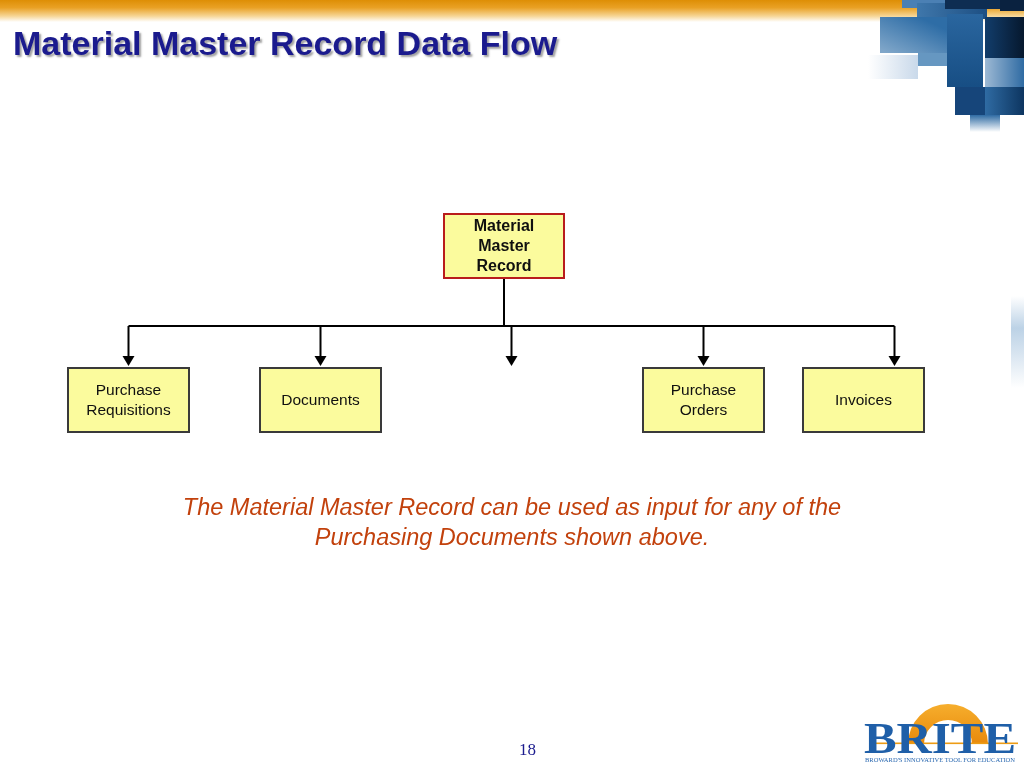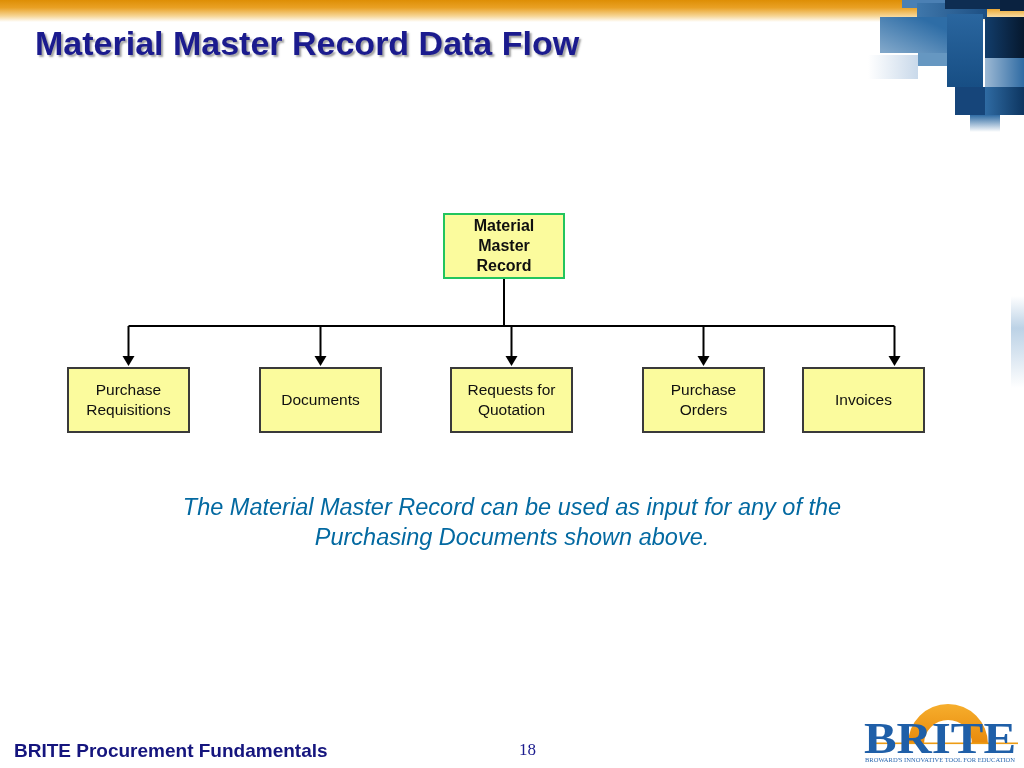--- a/index.html
+++ b/index.html
@@ -11,21 +11,20 @@
   .top-bar{
     position:absolute;left:0;top:0;width:1024px;height:22px;
     background:linear-gradient(180deg,#DE8E05 0%,#E9A125 35%,#F6D492 72%,#ffffff 100%);
   }
   
   .title{
     position:absolute;left:13px;top:24px;
     font-size:34px;font-weight:bold;color:#1B1B8E;
     text-shadow:2px 2px 2px rgba(110,110,110,.65);
     white-space:nowrap;
-    margin-left:22px;
   }
   
   .mz{position:absolute;}
   .m1 {left:902px;top:0;width:43px;height:8px;background:#4B80B4;}
   .m2 {left:917px;top:3px;width:70px;height:16px;background:linear-gradient(90deg,#3F77AB,#1D4F83);}
   .m3 {left:945px;top:0;width:79px;height:9px;background:#0E2D52;}
   .m4 {left:1000px;top:0;width:24px;height:11px;background:#0A2240;}
   .m5 {left:880px;top:17px;width:68px;height:36px;background:linear-gradient(205deg,#2E6DA6 20%,#7FA6C9 95%);}
   .m6 {left:947px;top:14px;width:36px;height:73px;background:linear-gradient(180deg,#2A669F,#174E84);}
   .m7 {left:985px;top:17px;width:39px;height:41px;background:linear-gradient(90deg,#123D6B,#06182E);}
@@ -38,31 +37,31 @@
   .edge-streak{
     position:absolute;right:0;top:296px;width:13px;height:92px;
     background:linear-gradient(180deg,rgba(190,214,234,0) 0%,#BCD2E6 35%,#D7E4F0 62%,rgba(215,228,240,0) 100%);
   }
   
   .fc-box{
     position:absolute;display:flex;align-items:center;justify-content:center;
     text-align:center;white-space:pre-line;background:#FBFB9D;color:#101010;
     box-sizing:border-box;
   }
-  .root{left:443px;top:213px;width:122px;height:66px;border:2px solid #22c55e;
+  .root{left:443px;top:213px;width:122px;height:66px;border:2px solid #b91c1c;
         font-weight:bold;font-size:16px;line-height:20px;}
   .child{top:367px;width:123px;height:66px;border:2px solid #3A3A3A;
          font-size:15.5px;line-height:20px;}
   .c1{left:67px}.c2{left:259px}.c3{left:450px}.c4{left:642px}.c5{left:802px}
   
   .connectors{position:absolute;left:0;top:0;width:1024px;height:768px;pointer-events:none;}
   
   .note{
     position:absolute;left:0;top:492px;width:1024px;text-align:center;
-    font-style:italic;font-size:23.5px;line-height:30px;color:#0369a1;white-space:pre-line;
+    font-style:italic;font-size:23.5px;line-height:30px;color:#c2410c;white-space:pre-line;
   }
   
   .footer-title{position:absolute;left:14px;top:740px;font-size:19px;font-weight:bold;color:#15157E;white-space:nowrap;}
   .page-number{position:absolute;left:519px;top:740px;font-size:17px;color:#1B1B8E;font-family:Liberation Serif, serif;}
   .logo{position:absolute;left:858px;top:699px;width:164px;height:67px;}
 </style>
 </head>
 <body>
 
 <div class="slide">
@@ -102,30 +101,27 @@
     <polygon points="697.5,356 709.5,356 703.5,366" fill="#000"></polygon>
     <polygon points="888.5,356 900.5,356 894.5,366" fill="#000"></polygon>
   </svg>
 
   <div class="fc-box root">Material
 Master
 Record</div>
   <div class="fc-box child c1">Purchase
 Requisitions</div>
   <div class="fc-box child c2">Documents</div>
-  <div class="fc-box child c3">Requests for
-Quotation</div>
   <div class="fc-box child c4">Purchase
 Orders</div>
   <div class="fc-box child c5">Invoices</div>
 
   <div class="note">The Material Master Record can be used as input for any of the
 Purchasing Documents shown above.</div>
 
-  <div class="footer-title">BRITE Procurement Fundamentals</div>
   <div class="page-number">18</div>
 
   <svg class="logo" viewBox="0 0 164 67">
     <defs>
       <linearGradient id="sunGrad" x1="0" y1="0" x2="0" y2="1">
         <stop offset="0" stop-color="#F6AE2D"></stop>
         <stop offset="1" stop-color="#E8890B"></stop>
       </linearGradient>
     </defs>
     <path d="M 50 45 A 40 40 0 0 1 130 45 L 114 45 A 24 24 0 0 0 66 45 Z" fill="url(#sunGrad)"></path>

